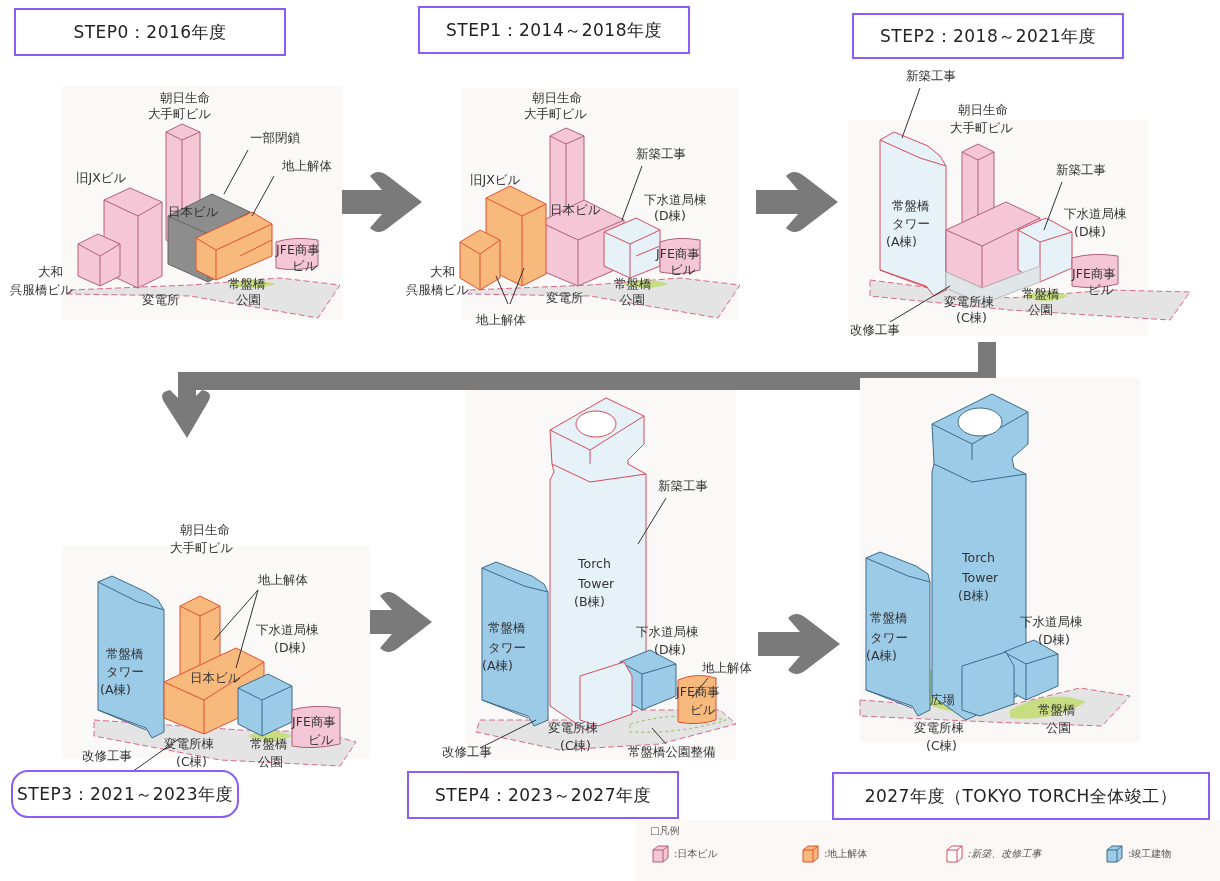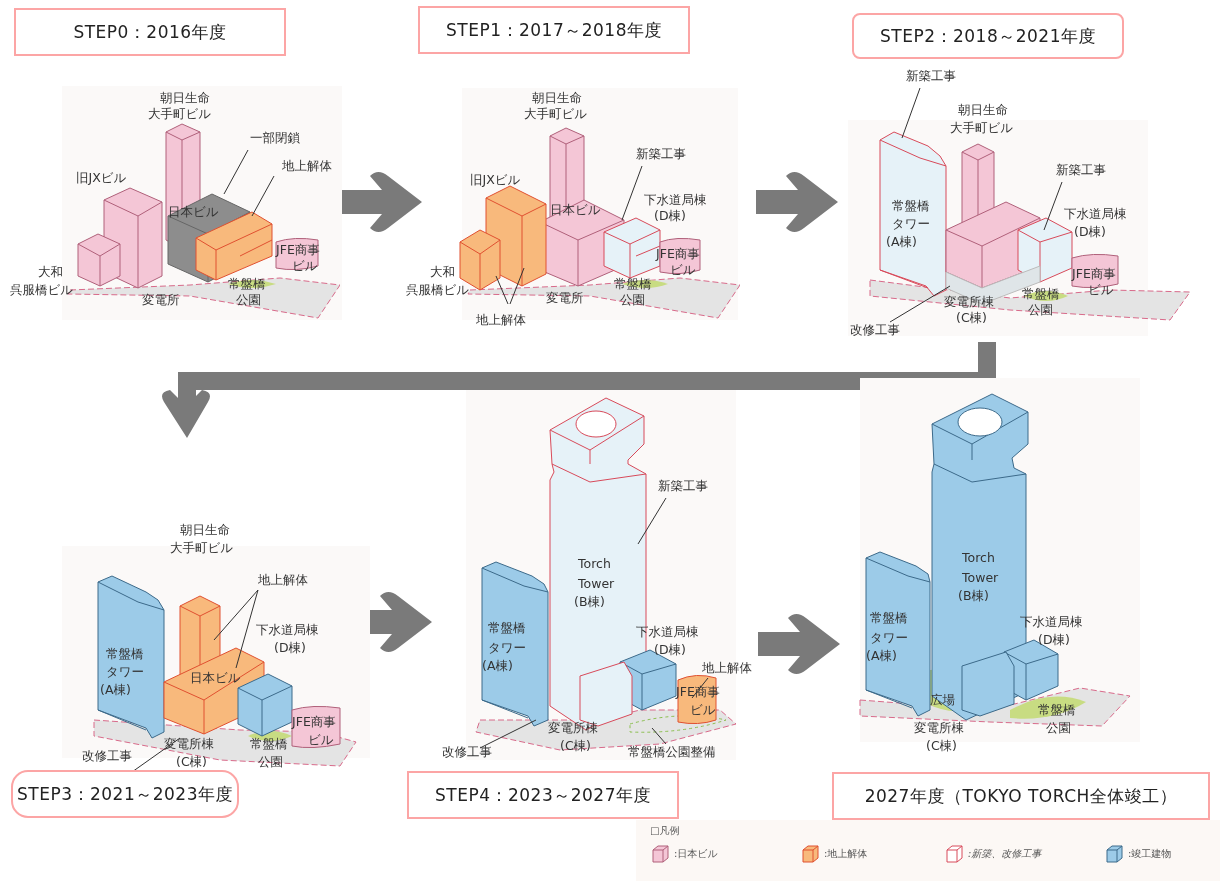--- a/index.html
+++ b/index.html
@@ -1,39 +1,39 @@
 <!DOCTYPE html>
 <html><head>
 <meta charset="utf-8">
 <style>
   html, body { margin:0; padding:0; background:#ffffff; }
   body { width:1220px; height:881px; position:relative; overflow:hidden;
          font-family:"DejaVu Sans", sans-serif; color:#333; }
-  .step-box { position:absolute; border:2px solid #fca5a5; background:#fff;
+  .step-box { position:absolute; border:2px solid #8b5cf6; background:#fff;
               display:flex; align-items:center; justify-content:center;
               font-size:17px; color:#222; box-sizing:border-box; letter-spacing:0.5px; }
   .panel { position:absolute; }
   .panel-bg { position:absolute; background:#fbf9f8; }
   svg text { font-family:"DejaVu Sans", sans-serif; fill:#333; }
   .lbl { font-size:12.5px; }
   .arrow { position:absolute; }
   .legend { position:absolute; left:636px; top:820px; width:598px; height:61px; background:#fcf8f5; }
   .legend-title { position:absolute; left:14px; top:4px; font-size:10px; color:#555; }
   .legend-item { position:absolute; top:24px; display:flex; align-items:center; gap:4px; font-size:10px; color:#555; }
 </style>
 </head>
 <body>
 
 <div class="step-box" style="left:14px;top:8px;width:272px;height:48px;">
     <span>STEP0：2016年度</span>
   </div>
 <div class="step-box" style="left:418px;top:6px;width:272px;height:48px;">
-    <span>STEP1：2017～2018年度</span>
-  </div>
-<div class="step-box" style="left:852px;top:13px;width:272px;height:46px;border-radius:8px;">
+    <span>STEP1：2014～2018年度</span>
+  </div>
+<div class="step-box" style="left:852px;top:13px;width:272px;height:46px;">
     <span>STEP2：2018～2021年度</span>
   </div>
 <div class="step-box" style="left:11px;top:770px;width:228px;height:48px;border-radius:17px;">
     <span>STEP3：2021～2023年度</span>
   </div>
 <div class="step-box" style="left:407px;top:771px;width:272px;height:48px;text-align:right;">
     <span>STEP4：2023～2027年度</span>
   </div>
 <div class="step-box" style="left:832px;top:772px;width:378px;height:48px;">
     <span>2027年度（TOKYO TORCH全体竣工）</span>

